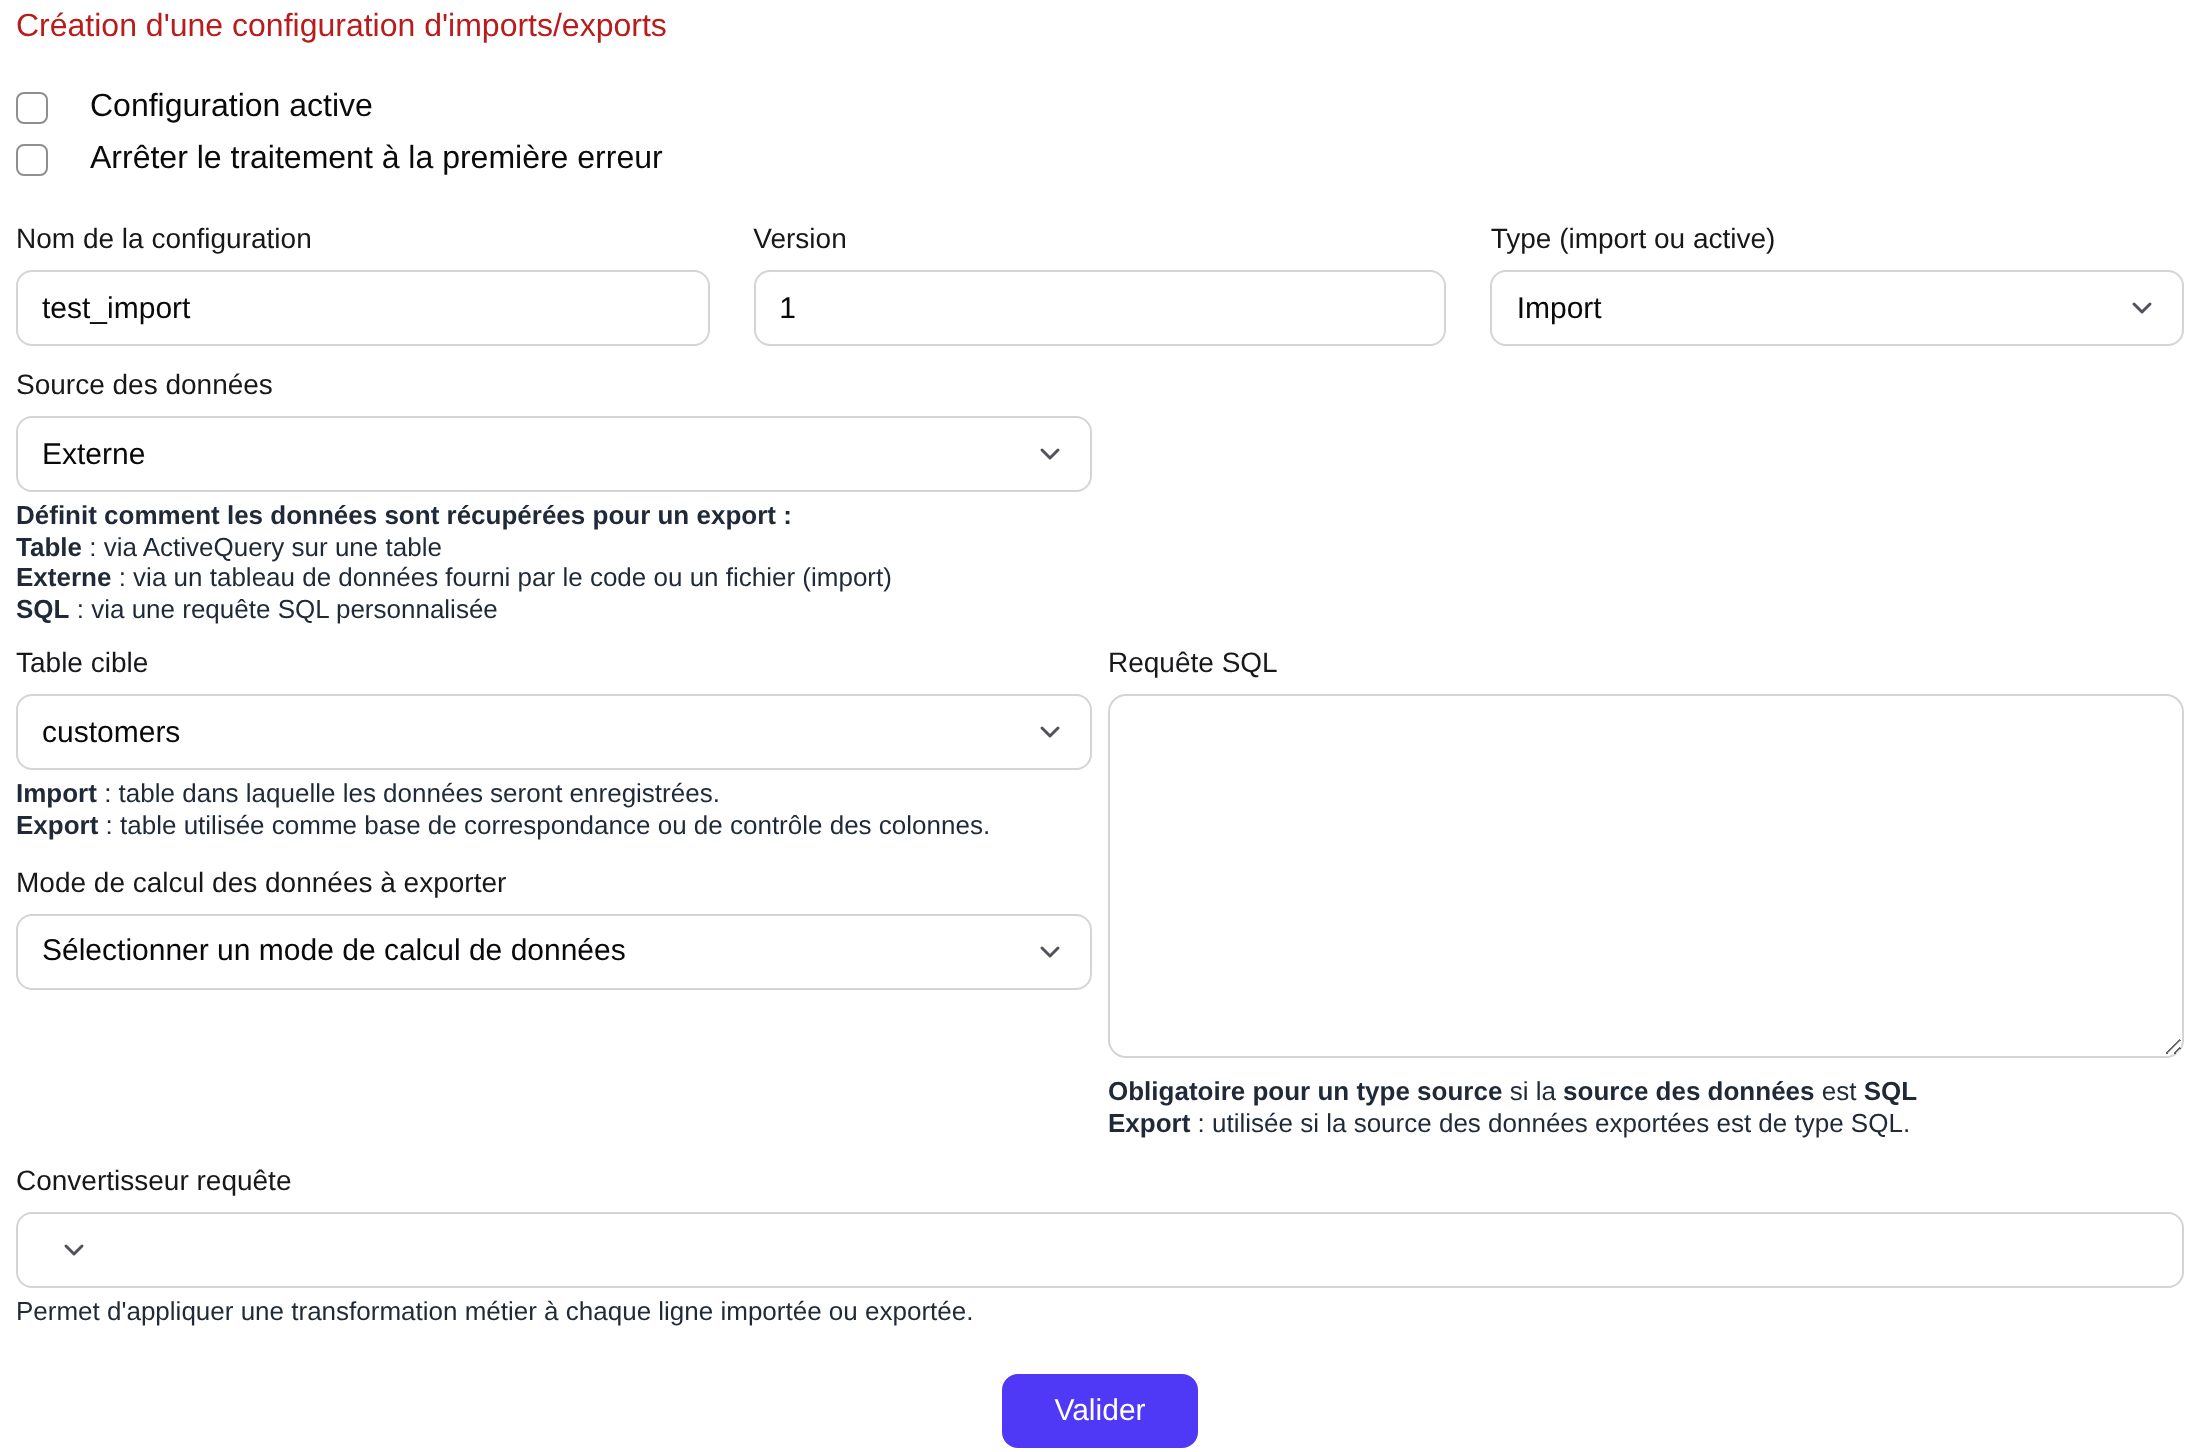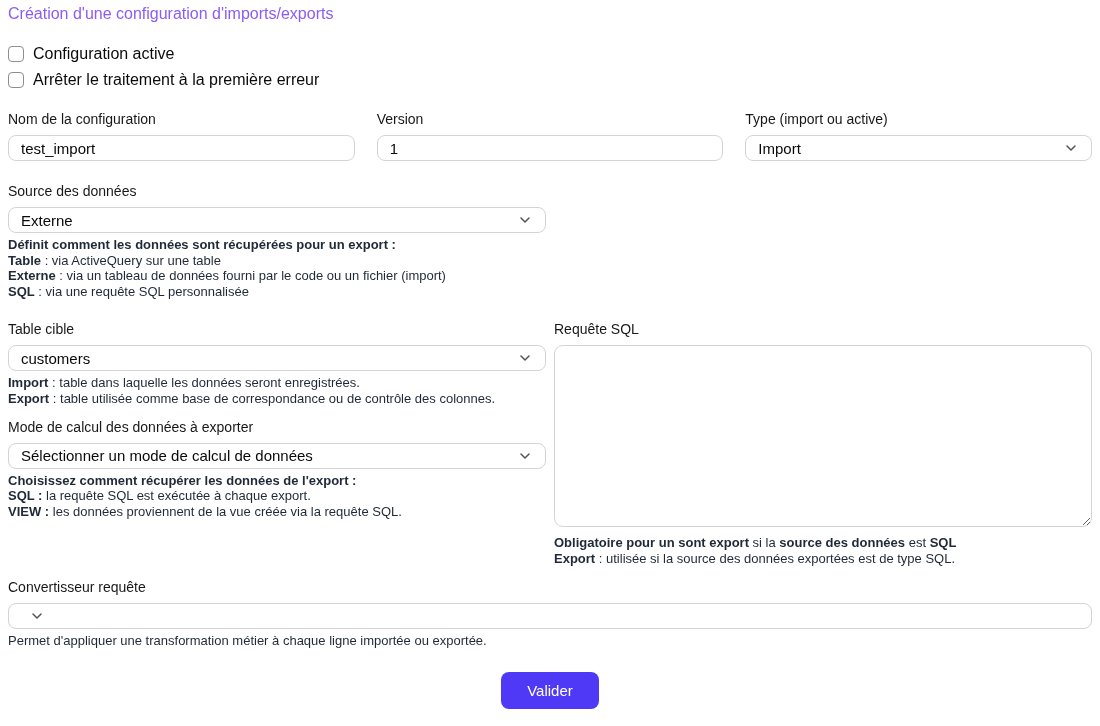--- a/index.html
+++ b/index.html
@@ -10,27 +10,27 @@
     font-family: "Liberation Sans", sans-serif;
     color: #0a0a0a;
     overflow: hidden;
   }
   .page { padding: 5px 8px 0 8px; }
 
   .title {
     font-size: 16px;
     font-weight: 400;
     margin: 0 0 22px 0;
-    color: #8b5cf6;
+    color: #b91c1c;
   }
 
   .check-row {
     display: flex;
     align-items: center;
-    gap: 9px;
+    gap: 21px;
     margin-bottom: 8px;
     font-size: 16px;
     cursor: default;
   }
   input[type="checkbox"] {
     appearance: none;
     -webkit-appearance: none;
     width: 16px; height: 16px;
     border: 1.5px solid #8e8e93;
     border-radius: 4px;
@@ -42,34 +42,34 @@
   .row-3 {
     display: grid;
     grid-template-columns: 1fr 1fr 1fr;
     column-gap: 22px;
     margin-top: 22px;
   }
   .row-2 {
     display: grid;
     grid-template-columns: 1fr 1fr;
     column-gap: 8px;
-    margin-top: 22px;
+    margin-top: 11px;
     align-items: start;
   }
 
   .field-label {
     display: block;
     font-size: 14px;
     color: #18181b;
     margin-bottom: 8px;
   }
 
   .control {
     width: 100%;
-    height: 26px;
+    height: 38px;
     border: 1px solid #d4d4d8;
     border-radius: 8px;
     background: #fff;
     font-family: "Liberation Sans", sans-serif;
     font-size: 15px;
     color: #09090b;
     padding: 0 12px;
   }
   input.control { outline: none; }
 
@@ -197,34 +197,29 @@
       <div class="mt12">
         <span class="field-label">Mode de calcul des données à exporter</span>
         <div class="control select-box">
           <span>Sélectionner un mode de calcul de données</span>
           <span class="chev">
             <svg width="16" height="16" viewBox="0 0 16 16">
                 <path d="M4 6l4 4 4-4" stroke="#52525b" stroke-width="1.5" fill="none" stroke-linecap="round" stroke-linejoin="round"></path>
               </svg>
           </span>
         </div>
-        <div class="help">
-          <div class="hl intro">Choisissez comment récupérer les données de l'export :</div>
-          <div class="hl"><b>SQL :</b> <span>la requête SQL est exécutée à chaque export.</span></div>
-          <div class="hl"><b>VIEW :</b> <span>les données proviennent de la vue créée via la requête SQL.</span></div>
-        </div>
       </div>
     </div>
 
     <div>
       <div>
         <span class="field-label">Requête SQL</span>
         <textarea class="control" style=""></textarea>
         <div class="help">
-          <div class="hl"><b>Obligatoire pour un sont export</b><span> si la </span><b>source des données</b><span> est </span><b>SQL</b></div>
+          <div class="hl"><b>Obligatoire pour un type source</b><span> si la </span><b>source des données</b><span> est </span><b>SQL</b></div>
           <div class="hl"><b>Export</b> <span>: utilisée si la source des données exportées est de type SQL.</span></div>
         </div>
       </div>
     </div>
   </div>
 
   <div class="mt12">
     <span class="field-label">Convertisseur requête</span>
     <div class="control select-box">
       <span class="chev">

